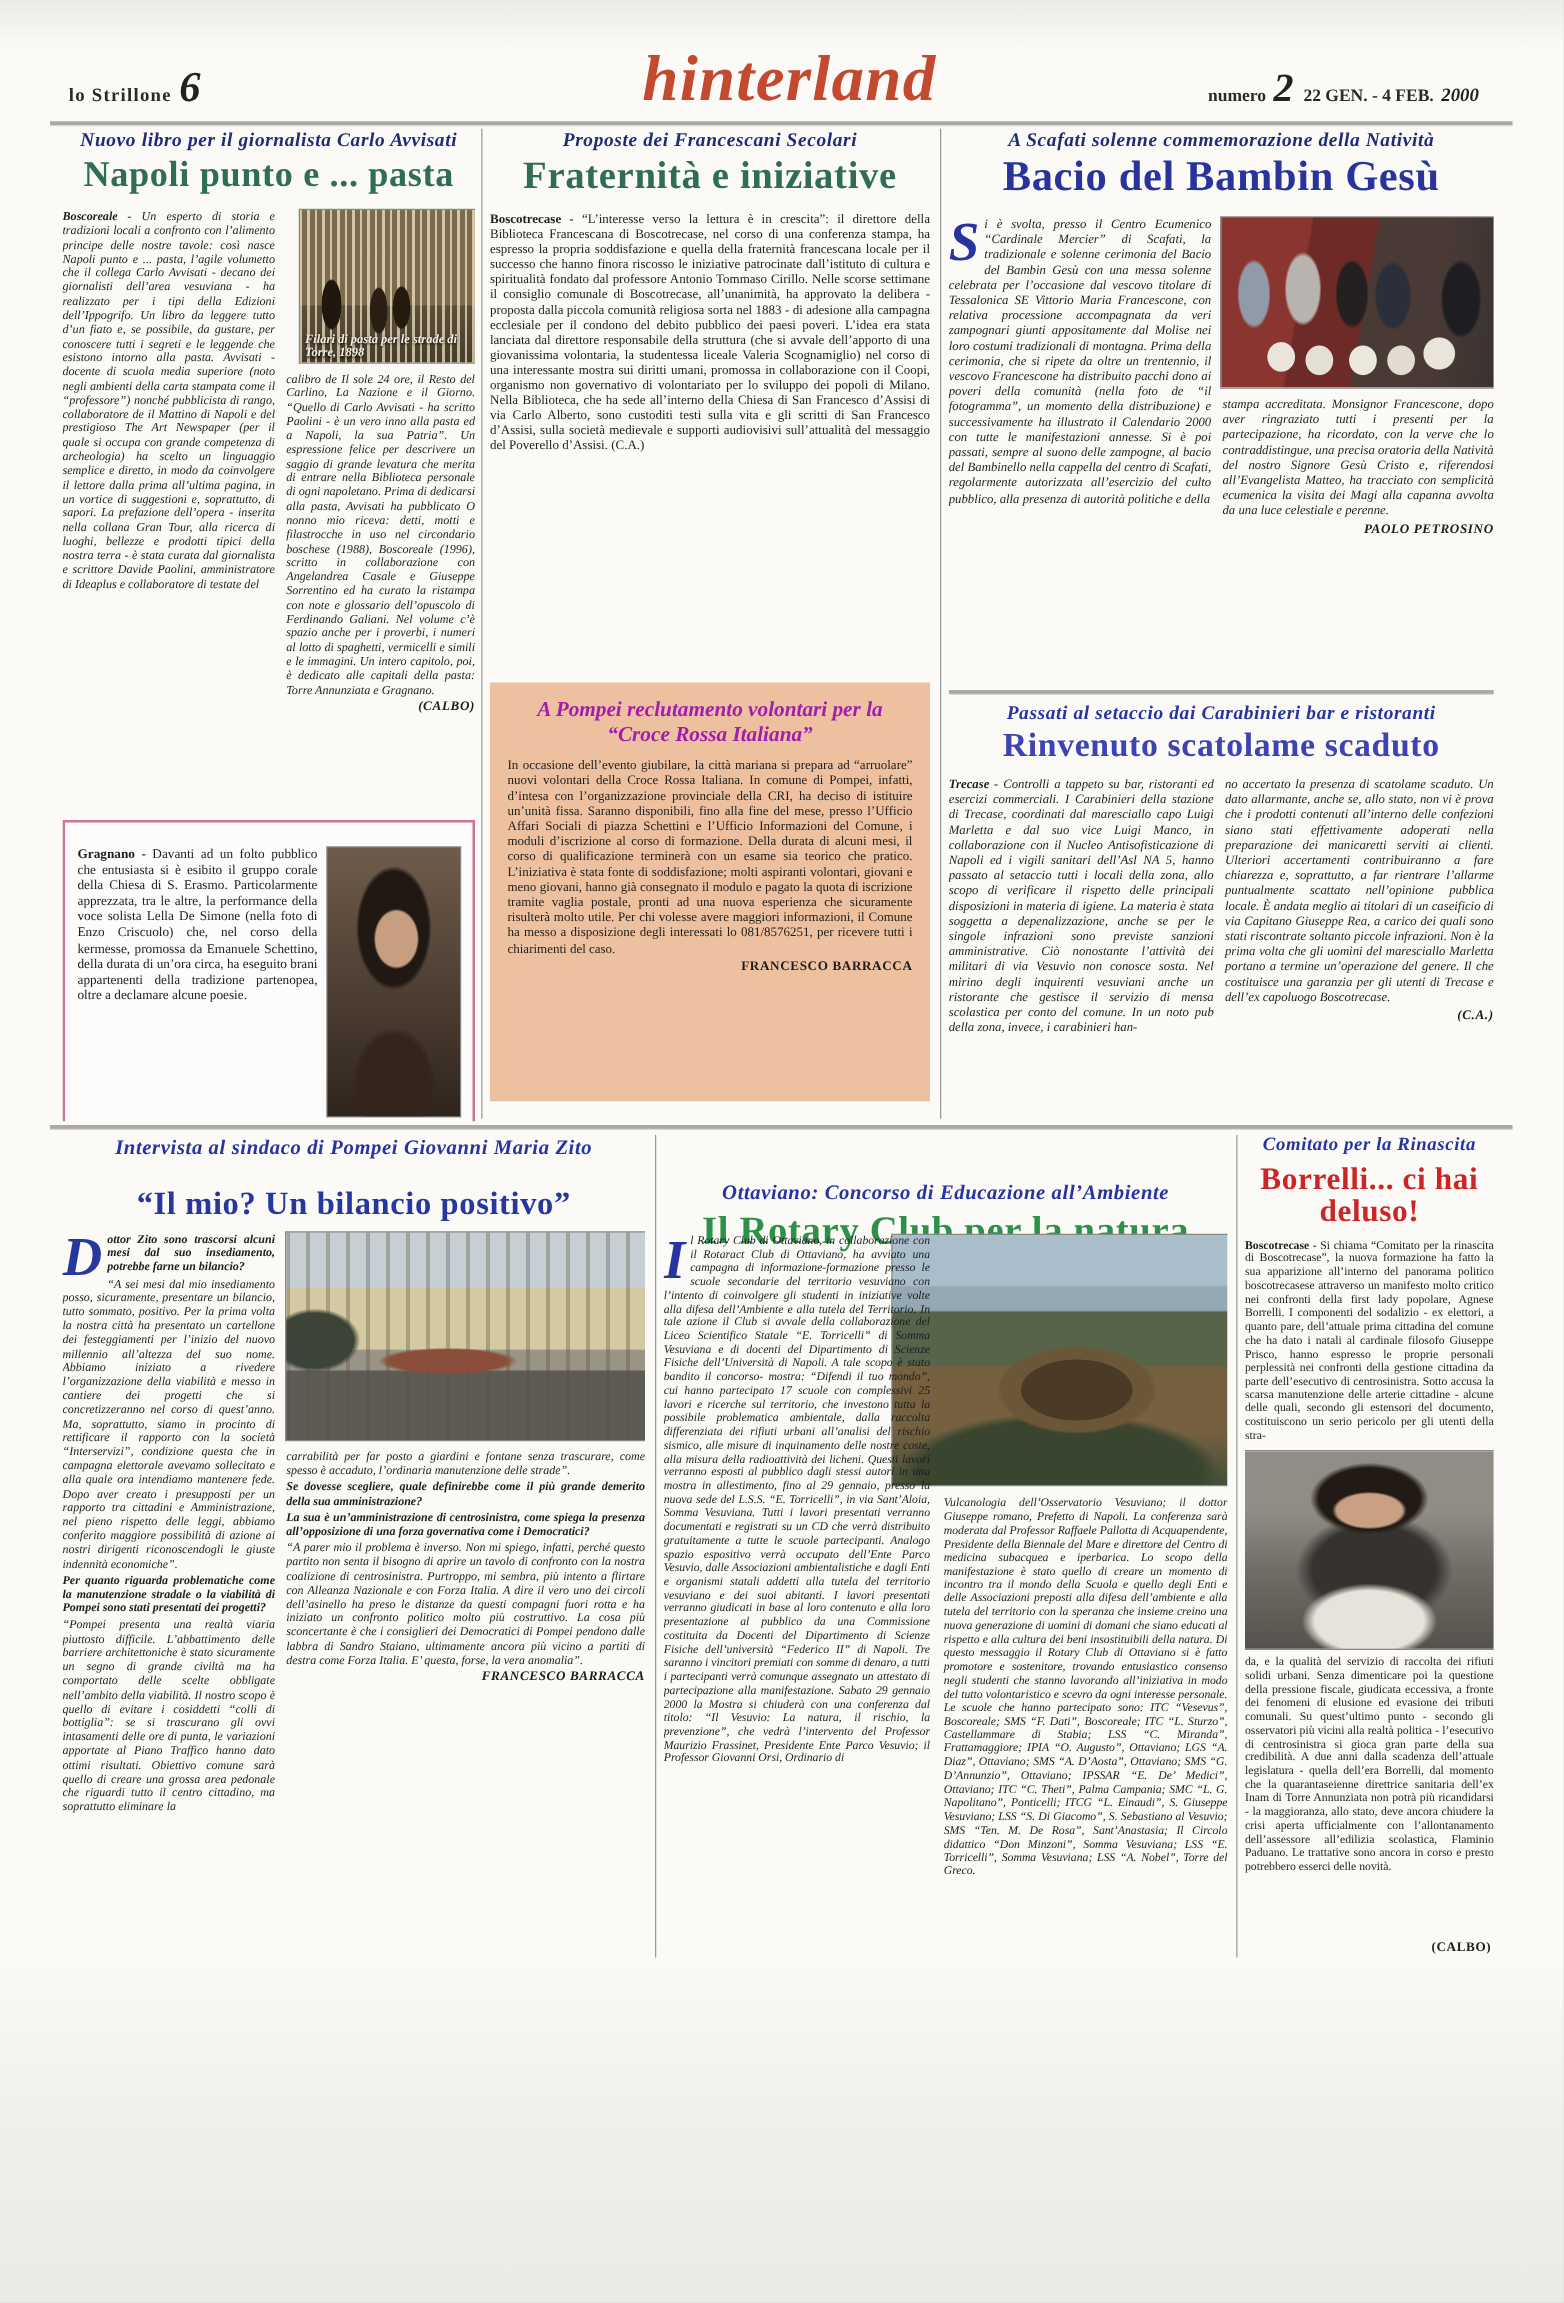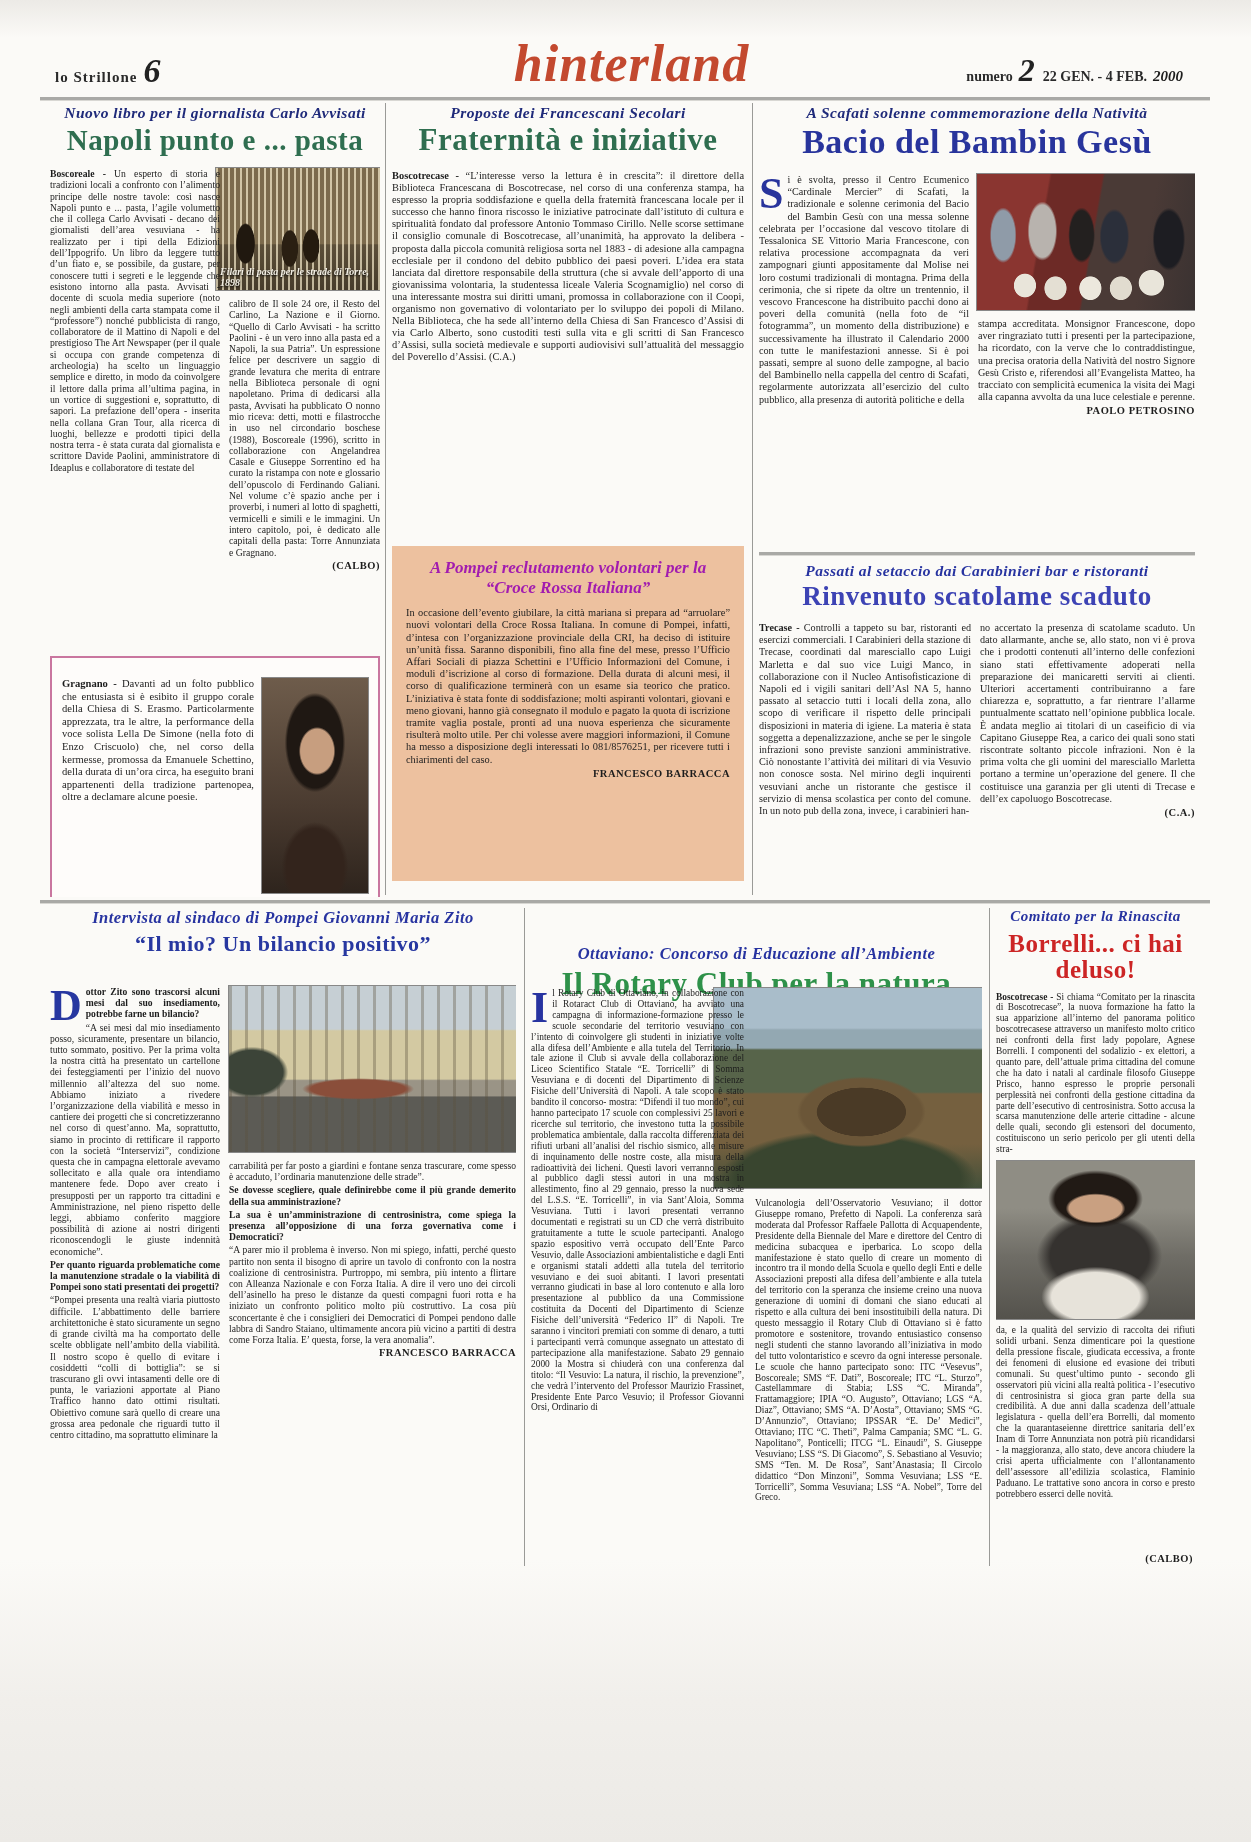--- a/index.html
+++ b/index.html
@@ -16,21 +16,21 @@
   .mast-right{position:absolute;right:68px;top:52px;white-space:nowrap;}
   .mast-right .lbl{font-weight:bold;font-size:14px;color:#2a2a2a;}
   .mast-right .ino{font-style:italic;font-weight:bold;font-size:32px;margin:0 8px 0 6px;color:#222;}
   .mast-right .dates{font-size:14px;font-weight:bold;color:#2a2a2a;}
   .mast-right .year{font-size:15px;font-weight:bold;font-style:italic;margin-left:6px;}
   
   .sec{position:absolute;overflow:hidden;}
   .kicker{font-style:italic;font-weight:bold;text-align:center;font-size:15.5px;letter-spacing:.5px;}
   .headline{font-weight:bold;text-align:center;letter-spacing:.5px;line-height:1.05;}
   .body{position:absolute;text-align:justify;font-size:10.2px;line-height:12px;}
-  .body p{margin:0 0 2px 0;}
+  .body p{margin:0 0 2px 0;font-style:italic;}
   .dc{float:left;font-weight:bold;font-size:44px;line-height:34px;padding:3px 4px 0 0;}
   .sig{font-weight:bold;text-align:right;font-size:10.5px;letter-spacing:.5px;}
   .q{font-weight:bold;}
   .photo{position:absolute;box-shadow:0 0 0 1px #888;}
   .cap{position:absolute;left:4px;right:4px;bottom:2px;color:#f3efe4;font-style:italic;font-weight:bold;font-size:10px;text-shadow:0 1px 2px #000;}
   
   .ph-pasta{background:
       radial-gradient(ellipse 9% 26% at 18% 62%, #20180f 0 60%, transparent 65%),
       radial-gradient(ellipse 8% 24% at 45% 66%, #2a1f12 0 60%, transparent 65%),
       radial-gradient(ellipse 8% 22% at 58% 64%, #241a0e 0 60%, transparent 65%),
@@ -90,21 +90,21 @@
   <div class="hrule" style="top:900px;"></div>
   <div class="vrule" style="left:385px;top:103px;height:792px;"></div>
   <div class="vrule" style="left:752px;top:103px;height:792px;"></div>
   <div class="vrule" style="left:524px;top:908px;height:658px;"></div>
   <div class="vrule" style="left:989px;top:908px;height:658px;"></div>
 
   <div class="sec" style="left:50px;top:104px;width:330px;height:793px;">
     <div class="kicker" style="color:#1f2a7a;">Nuovo libro per il giornalista  Carlo Avvisati</div>
     <div class="headline" style="color:#2f6e50;font-size:29px;margin-top:3px;">Napoli punto e ... pasta</div>
     <div style="position:absolute;left:0;top:62px;right:0;bottom:0;">
-      <div class="photo ph-pasta" style="right:0;top:2px;width:164px;height:122px;">
+      <div class="photo ph-pasta" style="right:0;top:2px;width:140px;height:122px;">
         <div class="cap">Filari di pasta per le strade di Torre, 1898</div>
       </div>
       <div class="body" style="left:0;top:2px;width:170px;height:480px;font-size:9.7px;line-height:11.3px;">
         <p><b>Boscoreale - </b><span>Un esperto di storia e tradizioni locali a confronto con l’alimento principe delle nostre tavole: così nasce Napoli punto e ... pasta, l’agile volumetto che il collega Carlo Avvisati - decano dei giornalisti dell’area vesuviana - ha realizzato per i tipi della Edizioni dell’Ippogrifo. Un libro da leggere tutto d’un fiato e, se possibile, da gustare, per conoscere tutti i segreti e le leggende che esistono intorno alla pasta. Avvisati - docente di scuola media superiore (noto negli ambienti della carta stampata come il “professore”) nonché pubblicista di rango, collaboratore de il Mattino di Napoli e del prestigioso The Art Newspaper (per il quale si occupa con grande competenza di archeologia) ha scelto un linguaggio semplice e diretto, in modo da coinvolgere il lettore dalla prima all’ultima pagina, in un vortice di suggestioni e, soprattutto, di sapori. La prefazione dell’opera - inserita nella collana Gran Tour, alla ricerca di luoghi, bellezze e prodotti tipici della nostra terra - è stata curata dal giornalista e scrittore Davide Paolini, amministratore di Ideaplus e collaboratore di testate del</span></p>
       </div>
       <div class="body" style="left:179px;top:132px;width:151px;height:350px;font-size:9.7px;line-height:11.3px;">
         <p><span>calibro de Il sole 24 ore, il Resto del Carlino, La Nazione e il Giorno. “Quello di Carlo Avvisati - ha scritto Paolini - è un vero inno alla pasta ed a Napoli, la sua Patria”. Un espressione felice per descrivere un saggio di grande levatura che merita di entrare nella Biblioteca personale di ogni napoletano. Prima di dedicarsi alla pasta, Avvisati ha pubblicato O nonno mio riceva: detti, motti e filastrocche in uso nel circondario boschese (1988), Boscoreale (1996), scritto in collaborazione con Angelandrea Casale e Giuseppe Sorrentino ed ha curato la ristampa con note e glossario dell’opuscolo di Ferdinando Galiani. Nel volume c’è spazio anche per i proverbi, i numeri al lotto di spaghetti, vermicelli e simili e le immagini. Un intero capitolo, poi, è dedicato alle capitali della pasta: Torre Annunziata e Gragnano.</span></p>
         <p class="sig">(CALBO)</p>
       </div>
 
@@ -154,21 +154,21 @@
       </div>
       <div class="body" style="left:221px;top:70px;width:215px;height:270px;font-size:10.2px;line-height:12.2px;">
         <p><span>no accertato la presenza di scatolame scaduto. Un dato allarmante, anche se, allo stato, non vi è prova che i prodotti contenuti all’interno delle confezioni siano stati effettivamente adoperati nella preparazione dei manicaretti serviti ai clienti. Ulteriori accertamenti contribuiranno a fare chiarezza e, soprattutto, a far rientrare l’allarme puntualmente scattato nell’opinione pubblica locale. È andata meglio ai titolari di un caseificio di via Capitano Giuseppe Rea, a carico dei quali sono stati riscontrate soltanto piccole infrazioni. Non è la prima volta che gli uomini del maresciallo Marletta portano a termine un’operazione del genere. Il che costituisce una garanzia per gli utenti di Trecase e dell’ex capoluogo Boscotrecase.</span></p>
         <p class="sig">(C.A.)</p>
       </div>
     </div>
   </div>
 
   <div class="sec" style="left:50px;top:908px;width:466px;height:658px;">
     <div class="kicker" style="color:#2733a0;font-size:16.5px;">Intervista al sindaco di Pompei Giovanni Maria Zito</div>
-    <div class="headline" style="color:#2737a0;font-size:22px;margin-top:4px;">“Il mio? Un bilancio positivo”</div>
+    <div class="headline" style="color:#2737a0;font-size:26px;margin-top:21px;">“Il mio? Un bilancio positivo”</div>
     <div class="body" style="left:0;top:78px;width:170px;height:578px;font-size:9.6px;line-height:11.2px;">
       <p class="q"><span class="dc" style="color:#2737a0;">D</span><span>ottor Zito sono trascorsi alcuni mesi dal suo insediamento, potrebbe farne un bilancio?</span></p>
       <p><span>“A sei mesi dal mio insediamento posso, sicuramente, presentare un bilancio, tutto sommato, positivo. Per la prima volta la nostra città ha presentato un cartellone dei festeggiamenti per l’inizio del nuovo millennio all’altezza del suo nome. Abbiamo iniziato a rivedere l’organizzazione della viabilità e messo in cantiere dei progetti che si concretizzeranno nel corso di quest’anno. Ma, soprattutto, siamo in procinto di rettificare il rapporto con la società “Interservizi”, condizione questa che in campagna elettorale avevamo sollecitato e alla quale ora intendiamo mantenere fede. Dopo aver creato i presupposti per un rapporto tra cittadini e Amministrazione, nel pieno rispetto delle leggi, abbiamo conferito maggiore possibilità di azione ai nostri dirigenti riconoscendogli le giuste indennità economiche”.</span></p>
       <p class="q"><span>Per quanto riguarda problematiche come la manutenzione stradale o la viabilità di Pompei sono stati presentati dei progetti?</span></p>
       <p><span>“Pompei presenta una realtà viaria piuttosto difficile. L’abbattimento delle barriere architettoniche è stato sicuramente un segno di grande civiltà ma ha comportato delle scelte obbligate nell’ambito della viabilità. Il nostro scopo è quello di evitare i cosiddetti “colli di bottiglia”: se si trascurano gli ovvi intasamenti delle ore di punta, le variazioni apportate al Piano Traffico hanno dato ottimi risultati. Obiettivo comune sarà quello di creare una grossa area pedonale che riguardi tutto il centro cittadino, ma soprattutto eliminare la</span></p>
     </div>
     <div style="position:absolute;left:179px;top:78px;width:287px;height:578px;">
       <div class="photo ph-pompei" style="position:relative;width:287px;height:166px;margin-bottom:8px;"></div>
       <div class="body" style="position:static;width:287px;font-size:9.6px;line-height:11.2px;">
         <p><span>carrabilità per far posto a giardini e fontane senza trascurare, come spesso è accaduto, l’ordinaria manutenzione delle strade”.</span></p>

